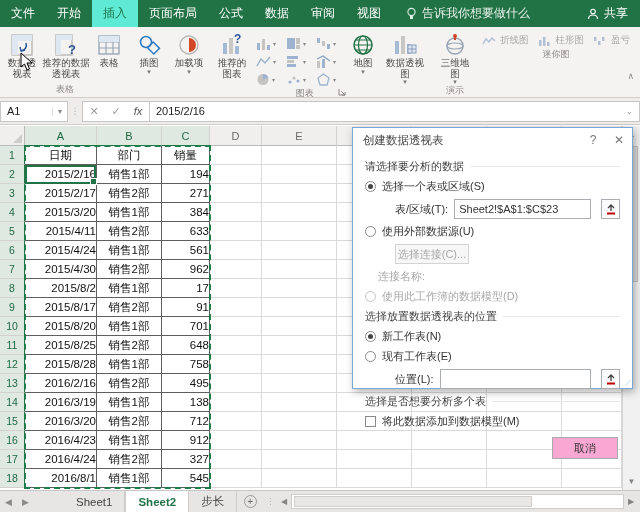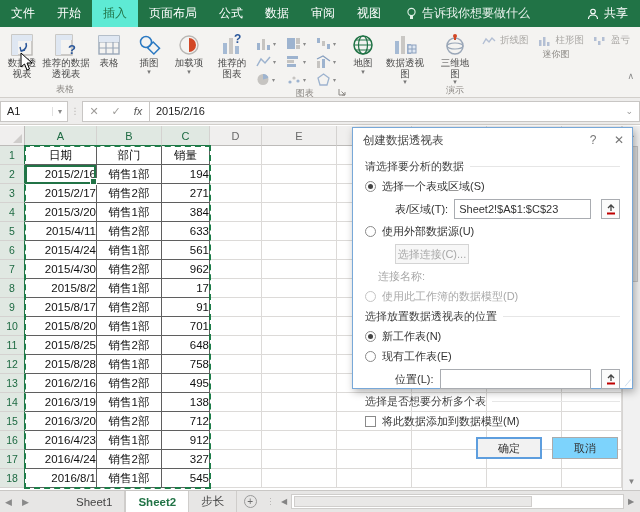--- a/index.html
+++ b/index.html
@@ -96,21 +96,21 @@
   .ind{margin-left:18px}
   .radio{width:11px;height:11px;border:1px solid #8a8a8a;border-radius:50%;background:#fff;flex:none;position:relative}
   .radio.on::after{content:"";position:absolute;left:2px;top:2px;width:5px;height:5px;border-radius:50%;background:#444}
   .radio.dis{border-color:#c5c5c5}
   .chk{width:11px;height:11px;border:1px solid #8a8a8a;background:#fff;flex:none}
   .dis-t{color:#a8a8a8}
   .dinput{flex:1;height:20px;border:1px solid #a9acb1;background:#fff;display:flex;align-items:center;padding-left:4px;font-size:11px}
   .rangebtn{width:19px;height:20px;border:1px solid #a9acb1;background:#fbfbfb;display:flex;align-items:center;justify-content:center;margin-left:4px;flex:none}
   .dbtn-dis{margin-left:30px;width:74px;height:20px;border:1px solid #d4d4d4;background:#f7f7f7;color:#a8a8a8;display:flex;align-items:center;justify-content:center}
   .dfooter{display:flex;justify-content:flex-end;gap:10px;margin-top:8px;padding-right:2px}
-  .dbtn{width:66px;height:22px;background:#7dd3fc;border:1px solid #ababab;display:flex;align-items:center;justify-content:center;font-size:11px;color:#333}
+  .dbtn{width:66px;height:22px;background:#f9a8d4;border:1px solid #ababab;display:flex;align-items:center;justify-content:center;font-size:11px;color:#333}
   .dbtn.primary{border:2px solid #5e9ede;background:#f2f2f2}
   .grip{position:absolute;right:1px;bottom:1px;color:#b5cde6;font-size:9px;line-height:8px}
 </style>
 </head>
 <body>
 
 <div id="app">
 
   <div class="titlebar">
     <div class="tb-tab">文件</div>
@@ -752,21 +752,20 @@
               <rect x="1" y="8.5" width="8" height="2" fill="#c00000"></rect>
             </svg>
         </span>
       </div>
       <div class="sect">选择是否想要分析多个表</div>
       <div class="drow">
         <span class="chk"></span>
         <span>将此数据添加到数据模型(M)</span>
       </div>
       <div class="dfooter">
-        <div class="dbtn primary">确定</div>
         <div class="dbtn">取消</div>
       </div>
     </div>
     <div class="grip">⟋</div>
   </div>
 
   <div class="tabbar">
     <div class="navarr">◀</div>
     <div class="navarr">▶</div>
     <div style="width:30px"></div>

